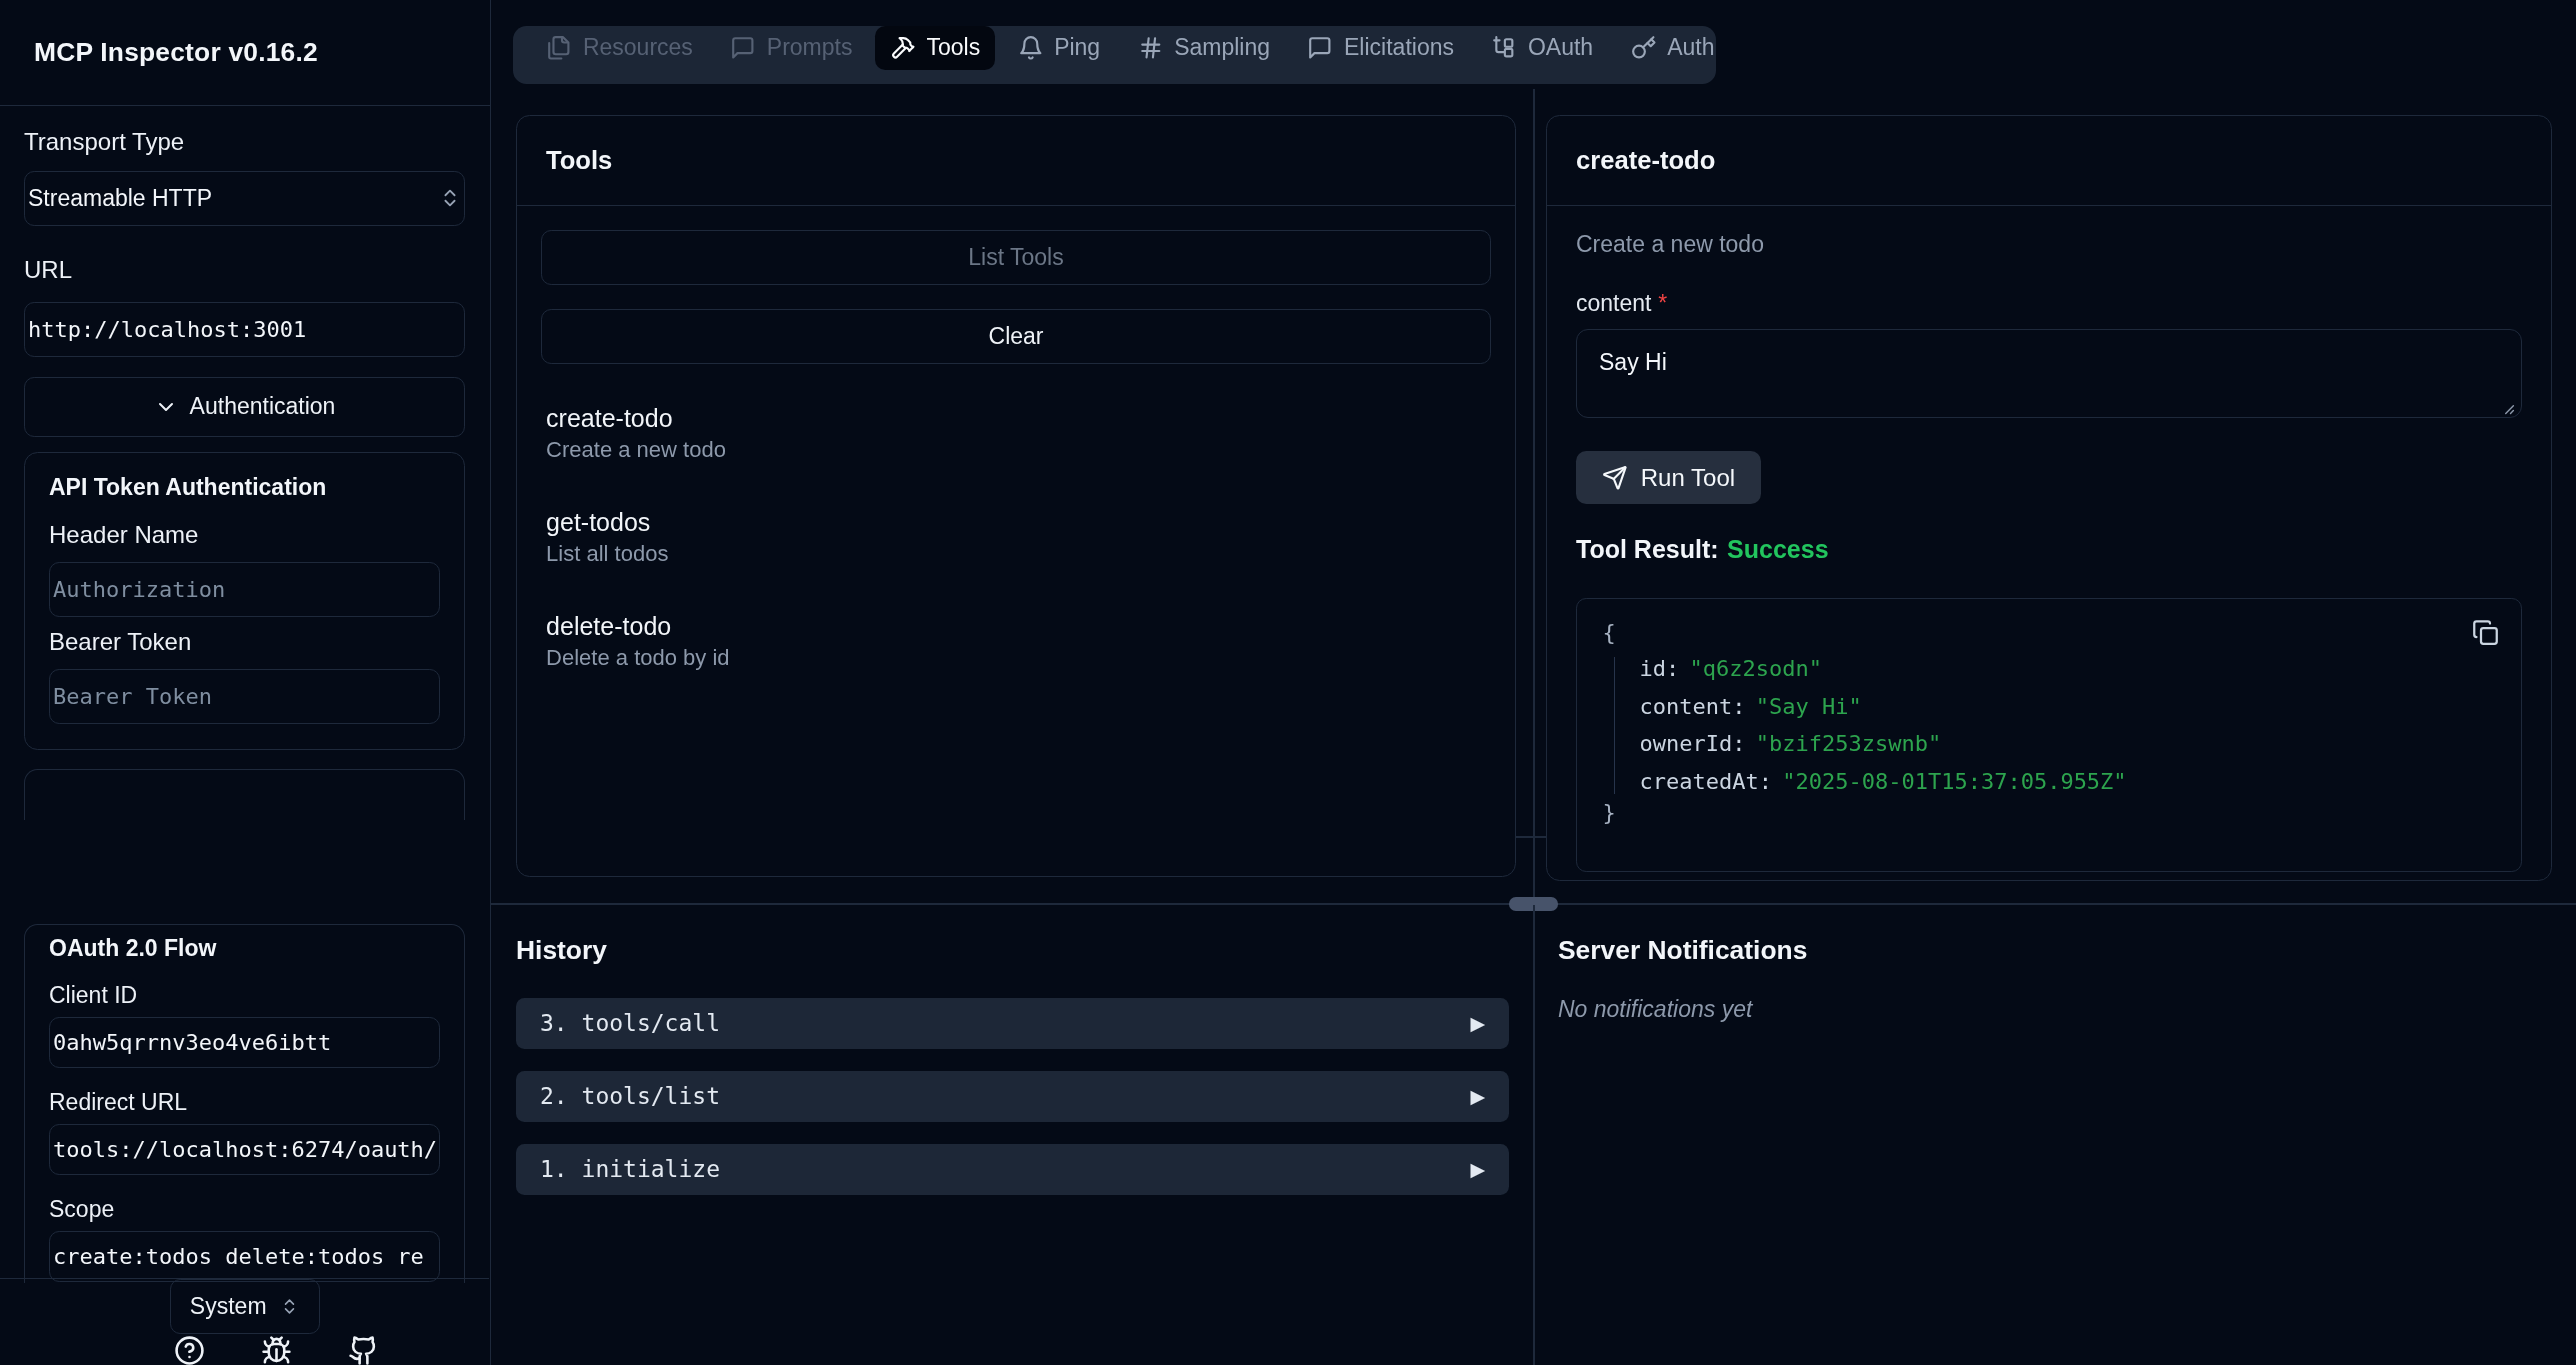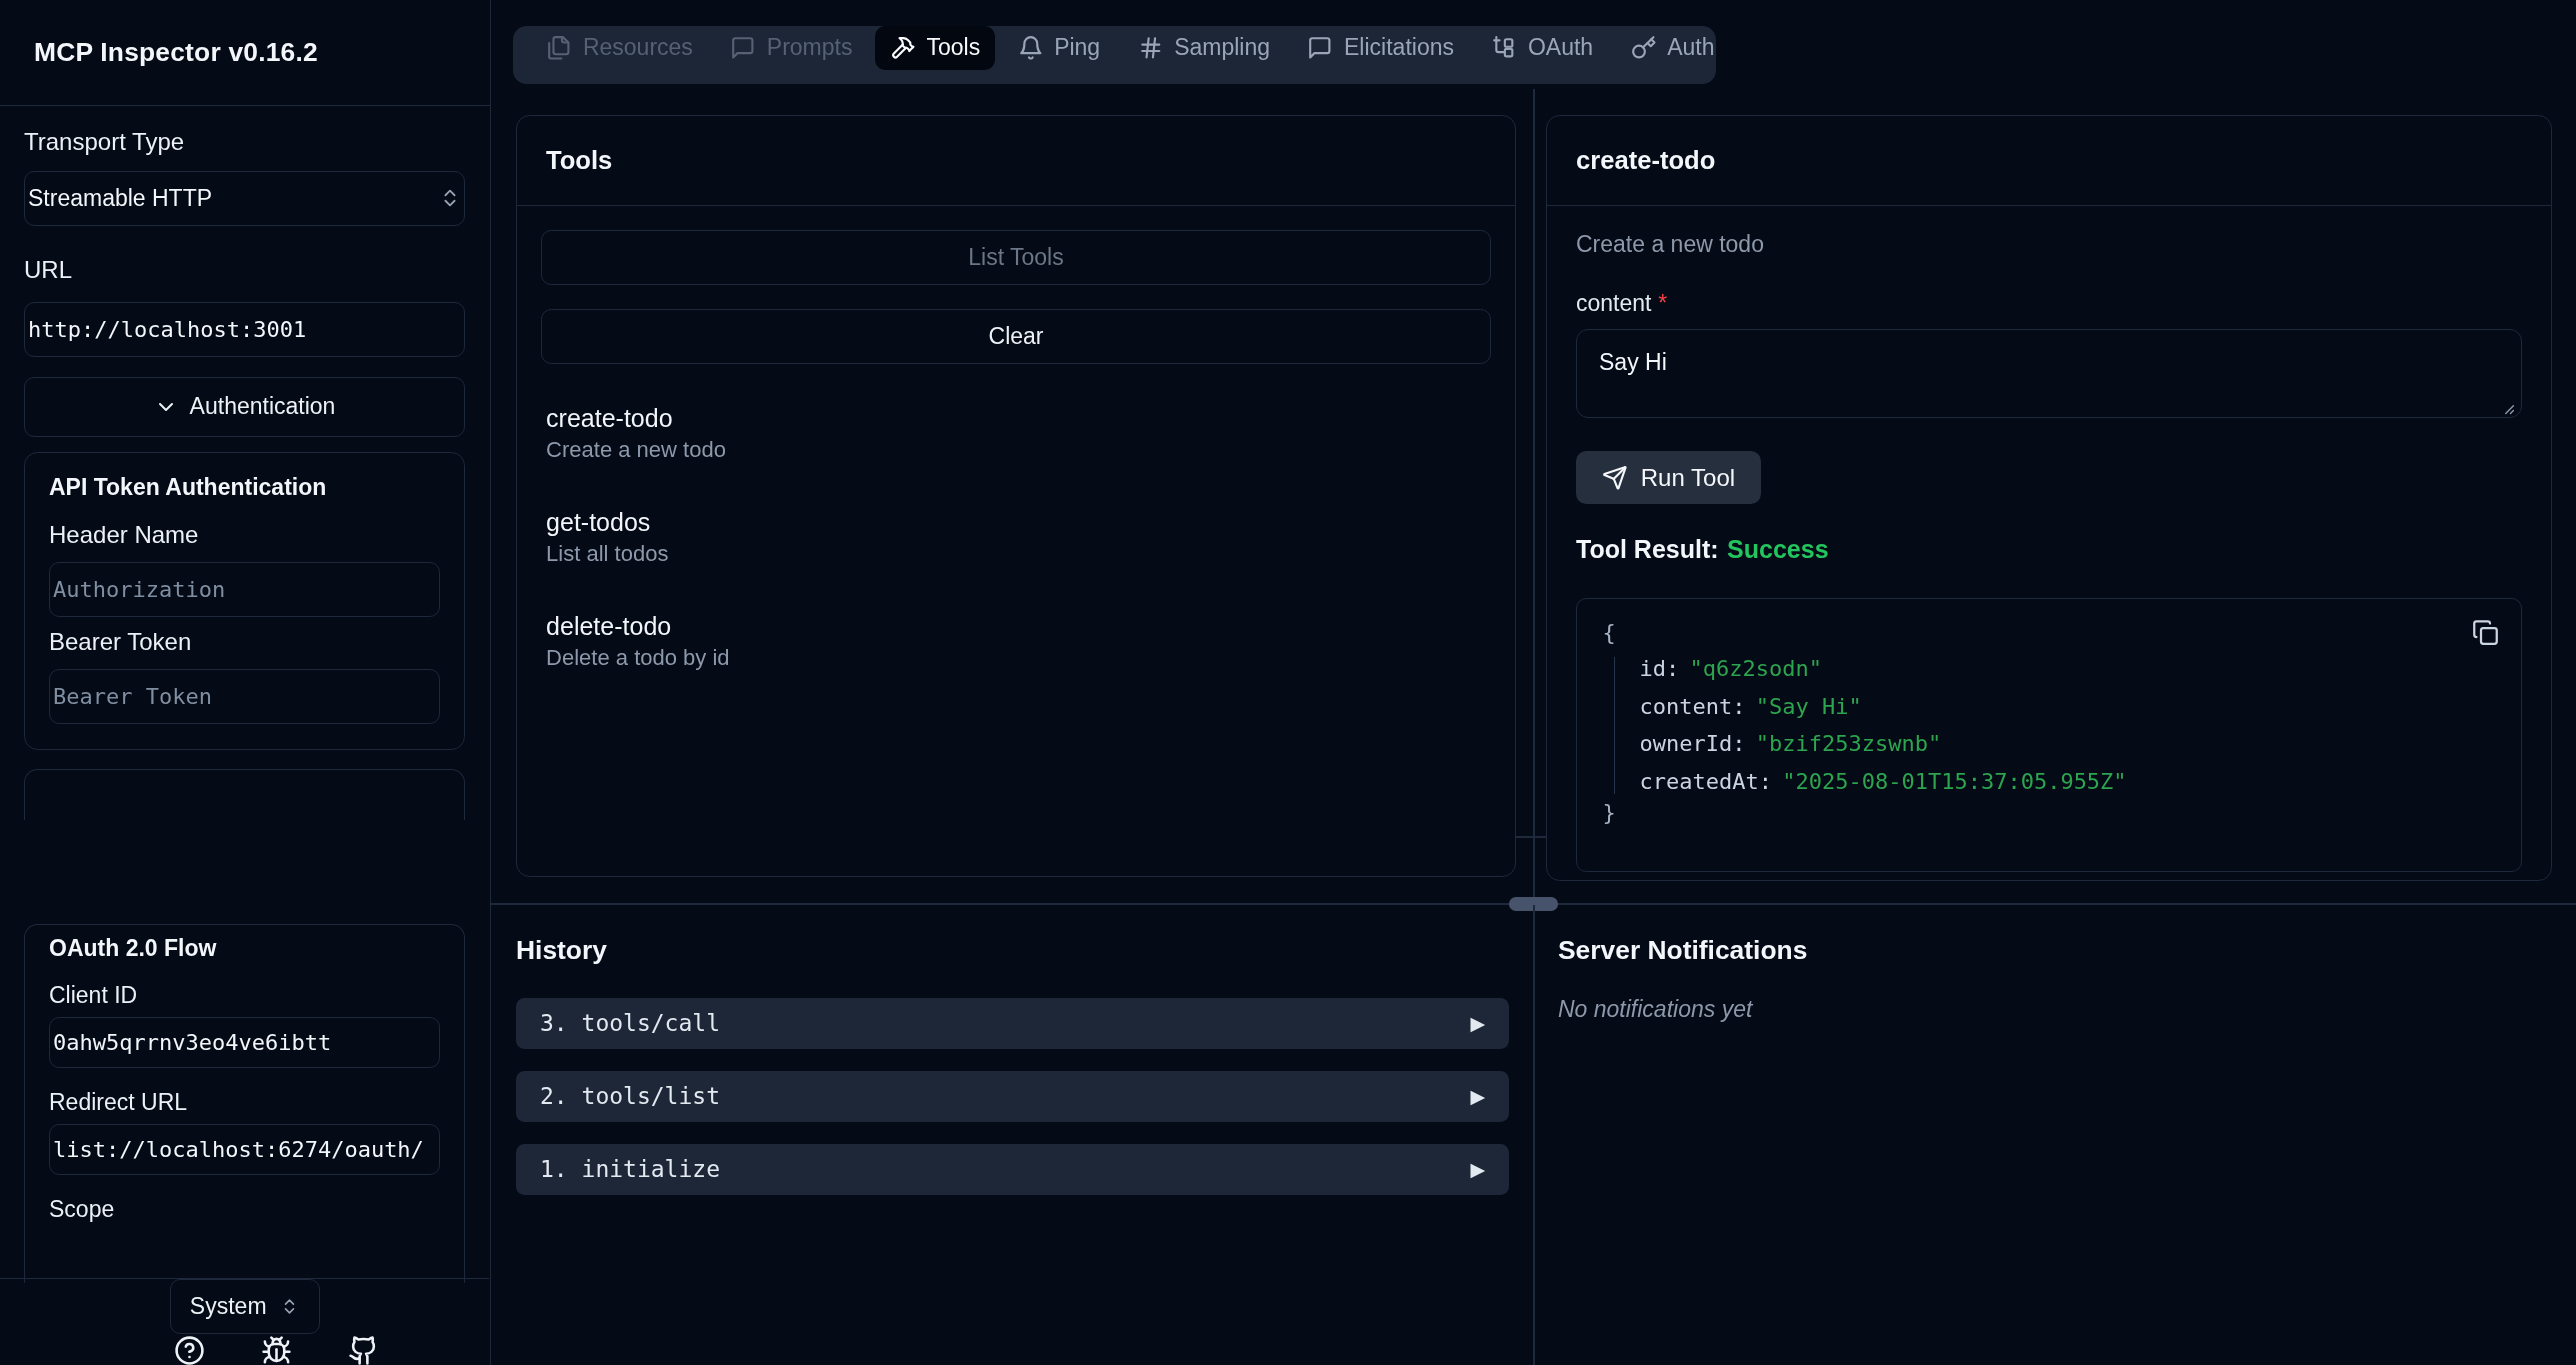--- a/index.html
+++ b/index.html
@@ -196,23 +196,26 @@
     </div>
 
     <div class="sb-oauth">
       <h3>OAuth 2.0 Flow</h3>
       <div class="sb-label">Client ID</div>
       <div class="fieldbox mono">
         <span class="mono">0ahw5qrrnv3eo4ve6ibtt</span>
       </div>
       <div class="sb-label">Redirect URL</div>
       <div class="fieldbox mono">
-        <span class="mono">list://localhost:6274/oauth/</span>
+        <span class="mono">tools://localhost:6274/oauth/</span>
       </div>
       <div class="sb-label">Scope</div>
+      <div class="fieldbox mono">
+        <span class="mono">create:todos delete:todos re</span>
+      </div>
     </div>
 
     <div class="sb-footer">
       <div class="theme-select">
         <span>System</span>
         <span class="chev icon">
           <svg width="19" height="19" viewBox="0 0 24 24" fill="none" stroke="currentColor" stroke-width="2" stroke-linecap="round" stroke-linejoin="round">
               <path d="m7 15 5 5 5-5"></path>
               <path d="m7 9 5-5 5 5"></path>
             </svg>

